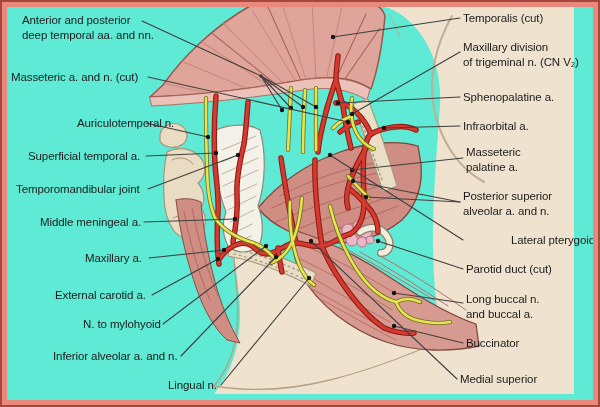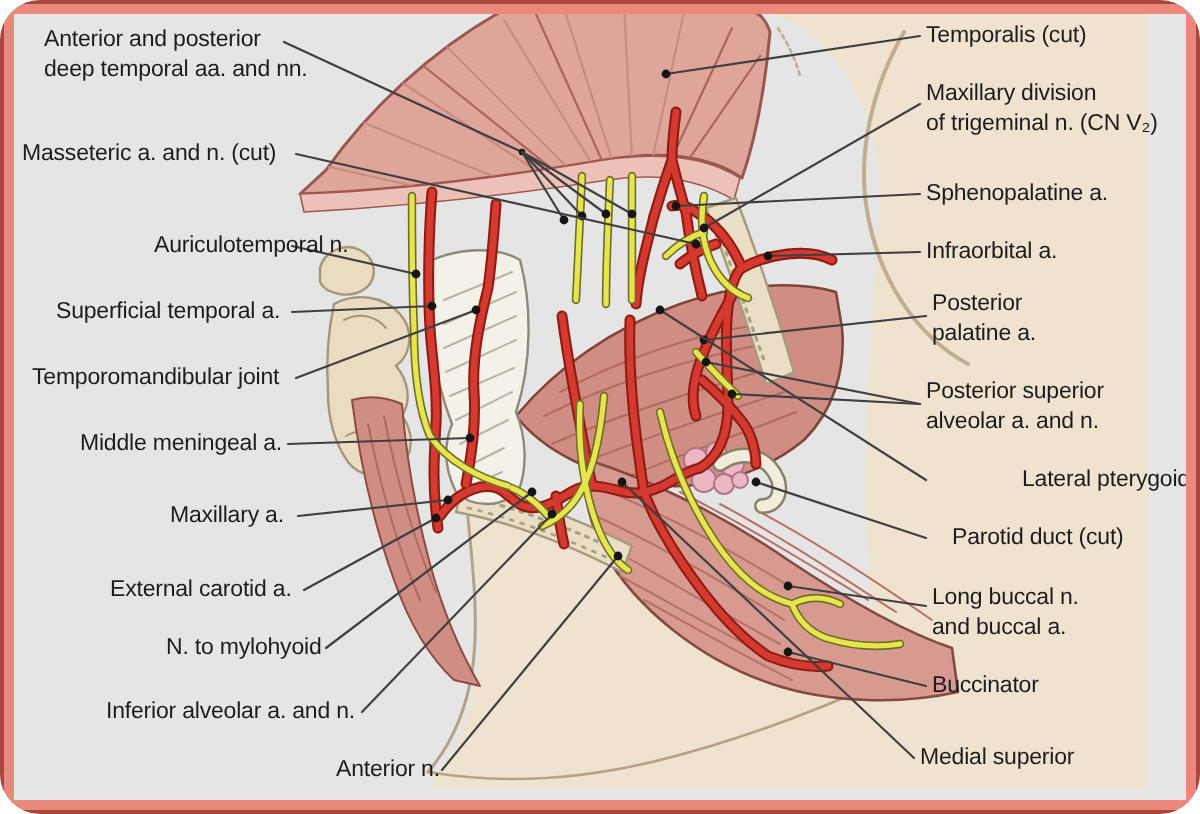--- a/index.html
+++ b/index.html
@@ -1,18 +1,18 @@
 <!DOCTYPE html>
 <html><head>
 <meta charset="utf-8">
 <style>
   html,body{margin:0;padding:0;background:#fff;}
   .frame{
-    position:relative;width:600px;height:407px;background:#e5e5e5;
-    font-family:"Liberation Sans", sans-serif;overflow:hidden;border-radius:20px;
+    position:relative;width:600px;height:407px;background:#5eead4;
+    font-family:"Liberation Sans", sans-serif;overflow:hidden;
   }
   .frame::before{content:'';position:absolute;inset:0;border:2px solid #a8473d;pointer-events:none;z-index:60;}
   .frame::after{content:'';position:absolute;inset:2px;border:5px solid #e8897c;pointer-events:none;z-index:60;}
   #art{position:absolute;left:0;top:0;z-index:1;}
   #labels{position:absolute;left:0;top:0;width:600px;height:407px;z-index:10;pointer-events:none;}
   .label{
     position:absolute;font-size:11.5px;line-height:1.28;letter-spacing:-0.1px;
     color:#1c1c1c;white-space:nowrap;
   }
 </style>
@@ -284,47 +284,47 @@
       <div class="label left" style="left: 55px; top: 288px; text-align: right;">
         <div>External carotid a.</div>
       </div>
       <div class="label left" style="left: 83px; top: 317px;">
         <div>N. to mylohyoid</div>
       </div>
       <div class="label left" style="left: 53px; top: 349px;">
         <div>Inferior alveolar a. and n.</div>
       </div>
       <div class="label left" style="left: 168px; top: 378px;">
-        <div>Anterior n.</div>
+        <div>Lingual n.</div>
       </div>
       <div class="label right" style="left: 463px; top: 11px;">
         <div>Temporalis (cut)</div>
       </div>
       <div class="label right" style="left: 463px; top: 40px;">
         <div>Maxillary division</div>
         <div>of trigeminal n. (CN V₂)</div>
       </div>
       <div class="label right" style="left: 463px; top: 90px;">
         <div>Sphenopalatine a.</div>
       </div>
       <div class="label right" style="left: 463px; top: 119px;">
         <div>Infraorbital a.</div>
       </div>
       <div class="label right" style="left: 466px; top: 145px;">
-        <div>Posterior</div>
+        <div>Masseteric</div>
         <div>palatine a.</div>
       </div>
       <div class="label right" style="left: 463px; top: 189px;">
         <div>Posterior superior</div>
         <div>alveolar a. and n.</div>
       </div>
       <div class="label right" style="left: 466px; top: 233px; padding-left: 45px;">
         <div>Lateral pterygoid</div>
       </div>
-      <div class="label right" style="left: 476px; top: 262px;">
+      <div class="label right" style="left: 466px; top: 262px;">
         <div>Parotid duct (cut)</div>
       </div>
       <div class="label right" style="left: 466px; top: 292px;">
         <div>Long buccal n.</div>
         <div>and buccal a.</div>
       </div>
       <div class="label right" style="left: 466px; top: 336px;">
         <div>Buccinator</div>
       </div>
       <div class="label right" style="left: 460px; top: 372px;">

